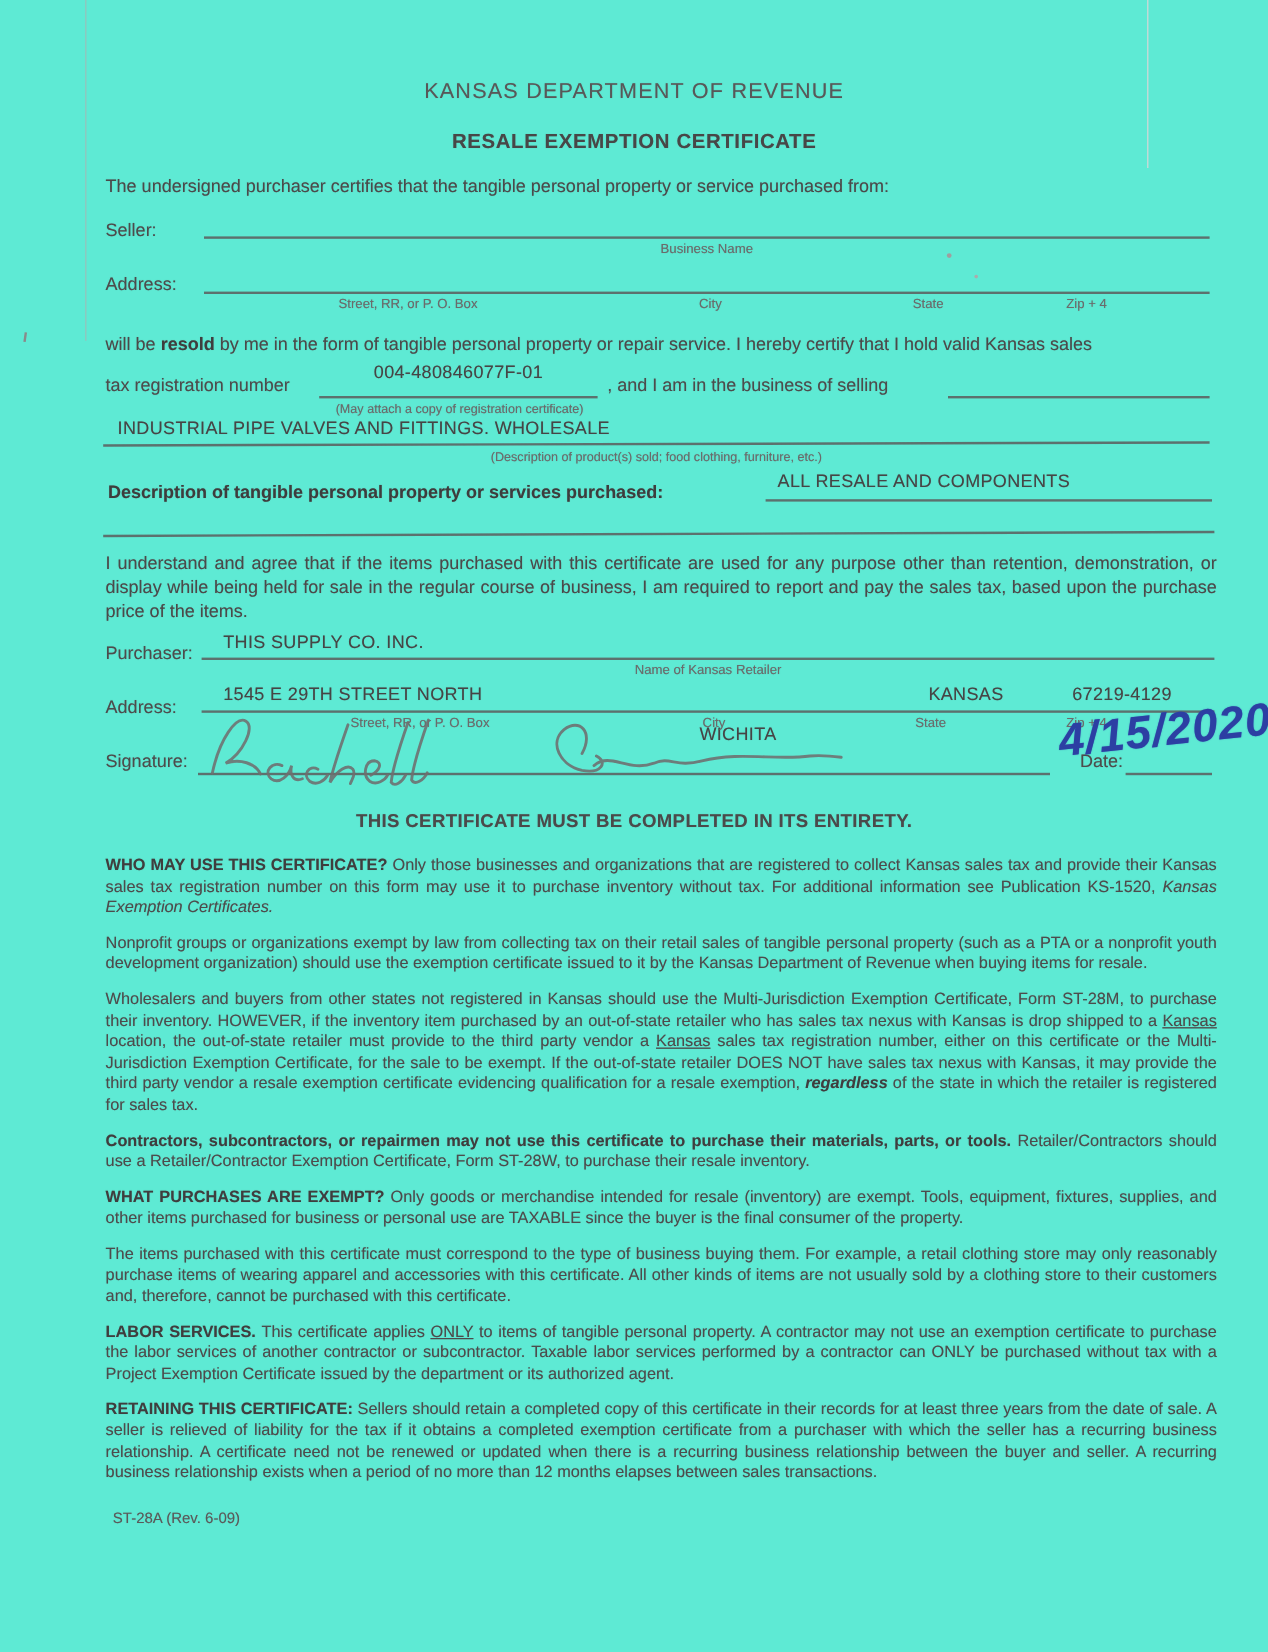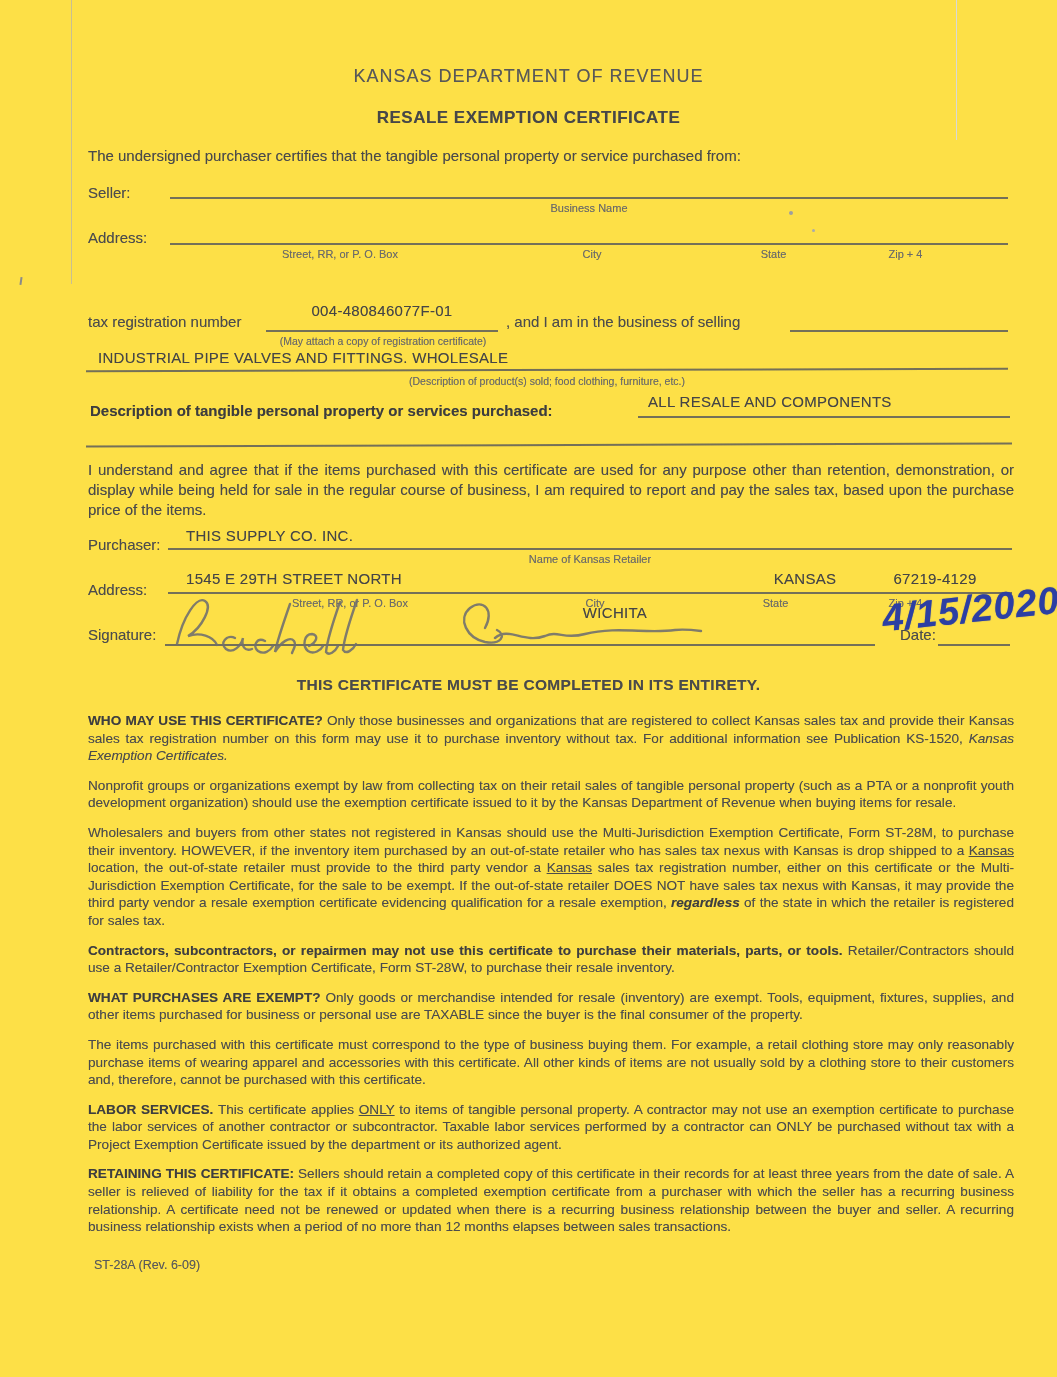--- a/index.html
+++ b/index.html
@@ -1,18 +1,18 @@
 <!DOCTYPE html>
 <html><head>
 <meta charset="utf-8">
 <title>Resale Exemption Certificate</title>
 <style>
   html,body{margin:0;padding:0;background:#ffffff;}
   .page{
-    position:relative;width:1057px;height:1377px;background:#fde047;
+    position:relative;width:1057px;height:1377px;background:#5eead4;
     font-family:"Liberation Sans","DejaVu Sans",sans-serif;
     color:#4a4a4a;overflow:hidden;
     text-shadow:0 0 .6px rgba(95,95,95,.5);
   }
   .abs{position:absolute;}
   .center{text-align:center;}
   .fs15{font-size:15px;line-height:20px;}
   .dept{font-size:18px;letter-spacing:1px;color:#585858;}
   .certtitle{font-size:17px;font-weight:bold;letter-spacing:.5px;color:#474747;}
   .hline{position:absolute;height:2px;background:#5c5c5c;opacity:.85;}
@@ -58,20 +58,21 @@
   <div class="hline" style="left:170px;top:197px;width:838px;"></div>
   <div class="abs center sub" style="left:170px;top:202px;width:838px;">Business Name</div>
 
   <div class="abs lbl" style="left:88px;top:229px;">Address:</div>
   <div class="hline" style="left:170px;top:243px;width:838px;"></div>
   <div class="abs center sub" style="left:240px;top:248px;width:200px;">Street, RR, or P. O. Box</div>
   <div class="abs center sub" style="left:542px;top:248px;width:100px;">City</div>
   <div class="abs center sub" style="left:726px;top:248px;width:95px;">State</div>
   <div class="abs center sub" style="left:858px;top:248px;width:95px;">Zip + 4</div>
 
+  <div class="abs fs15" style="left:88px;top:278px;width:926px;"><span>will be </span><span class="seg-b">resold</span><span> by me in the form of tangible personal property or repair service.  I hereby certify that I hold valid Kansas sales</span></div>
 
   <div class="abs lbl" style="left:88px;top:313px;">tax registration number</div>
   <div class="abs center val" style="left:262px;top:302px;width:240px;">004-480846077F-01</div>
   <div class="hline" style="left:266px;top:330px;width:232px;"></div>
   <div class="abs lbl" style="left:506px;top:313px;">, and I am in the business of selling</div>
   <div class="hline" style="left:790px;top:330px;width:218px;"></div>
   <div class="abs center note" style="left:248px;top:335px;width:270px;">(May attach a copy of registration certificate)</div>
 
   <div class="abs val" style="left:98px;top:349px;">INDUSTRIAL PIPE VALVES AND FITTINGS. WHOLESALE</div>
   <div class="hline" style="left:86px;top:369px;width:922px;transform:rotate(-0.15deg);"></div>

